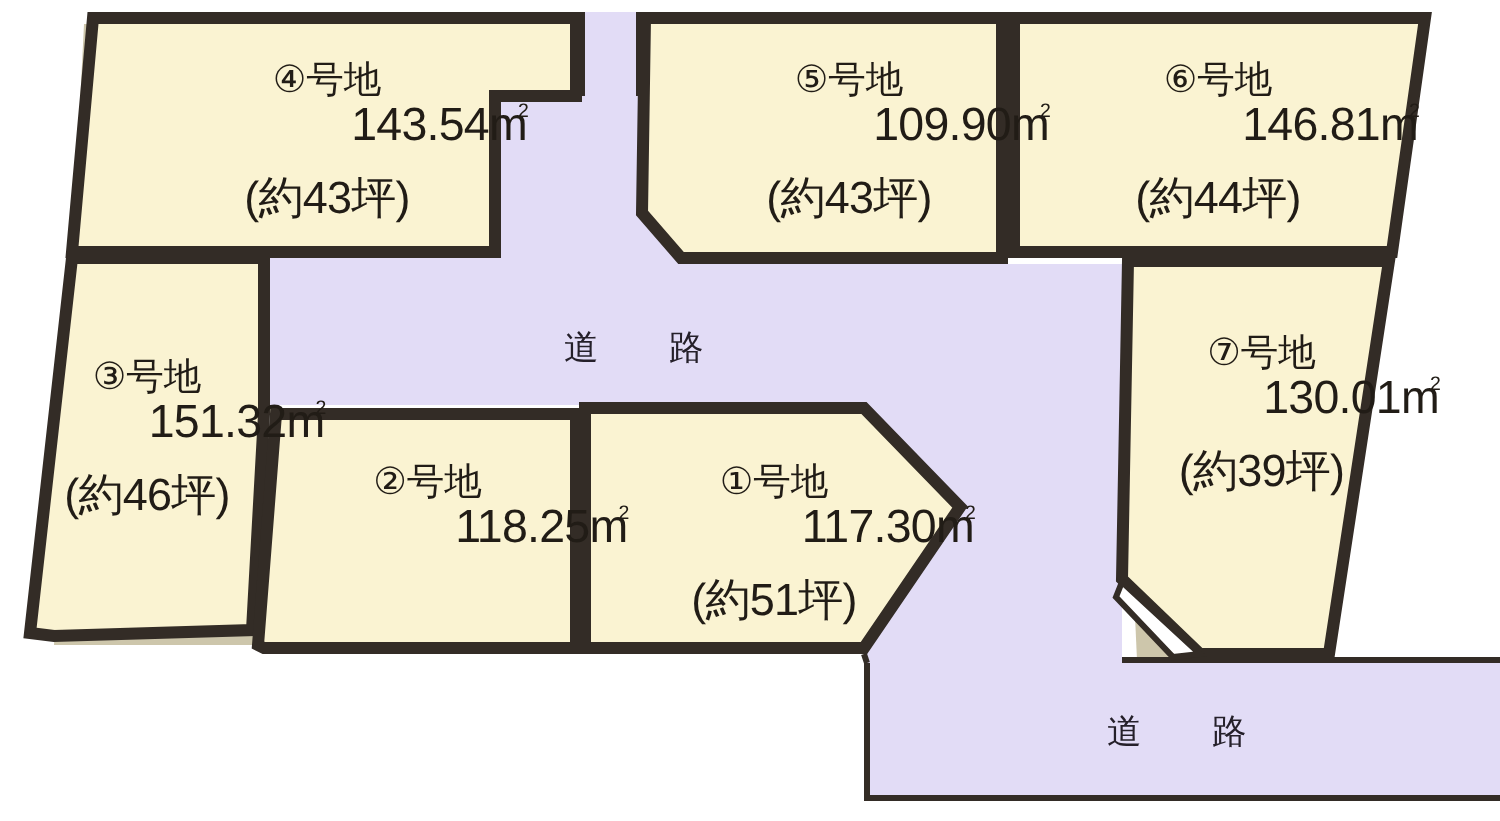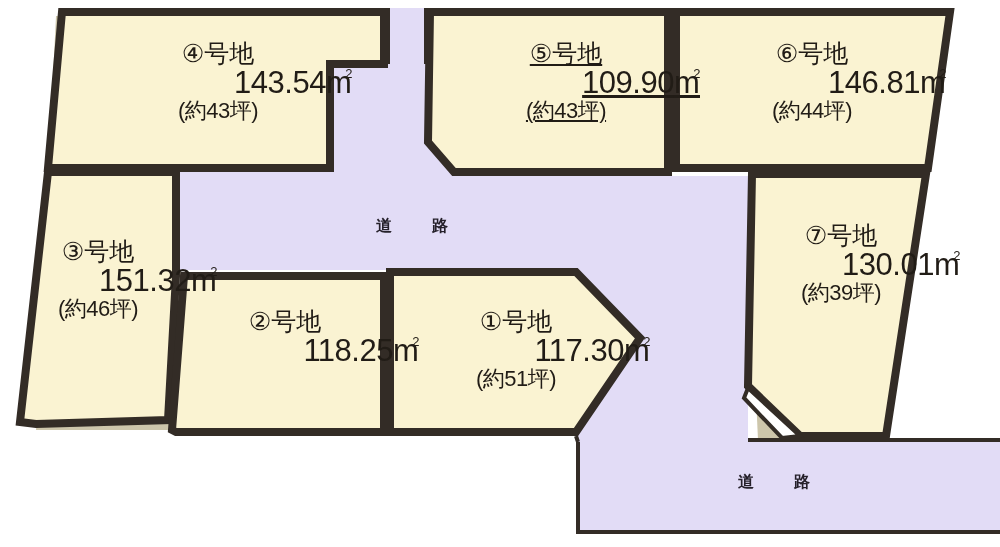--- a/index.html
+++ b/index.html
@@ -41,44 +41,43 @@
     display: block;
   }
   .lot-line-2 {
     font-size: 31px;
     letter-spacing: -0.5px;
     display: block;
     margin-top: 1px;
     text-align: right;
   }
   .lot-line-3 {
-    font-size: 22px;
+    font-size: 30px;
     letter-spacing: -0.5px;
     display: block;
-    margin-top: 1px;
+    margin-top: 18px;
   }
   .sup-m2 {
     font-size: 31px;
     position: relative;
   }
   .sup-m2 .sq {
     font-size: 13px;
     vertical-align: super;
     position: relative;
     left: -6px;
     top: -4px;
   }
   .road-label {
     position: absolute;
-    font-size: 16px;
+    font-size: 23px;
     color: #25202a;
     letter-spacing: 12px;
     white-space: nowrap;
     pointer-events: none;
-    font-weight: bold;
   }
 </style>
 </head>
 <body>
 
 <div id="plan-root">
 
   <svg class="plan-svg" viewBox="0 0 1000 547">
     <defs></defs>
 
@@ -141,21 +140,21 @@
     <polygon points="748,388 800,436 782,438 744,398" fill="#ffffff" stroke="#332c26" stroke-width="4" stroke-linejoin="miter"></polygon>
 
   </svg>
 
   <div class="lot-label" style="left:78px; top:40px; width:280px;">
     <span class="lot-line-1">④号地</span>
     <span class="lot-line-2 sup-m2"><span>143.54</span>m<span class="sq">2</span></span>
     <span class="lot-line-3">(約43坪)</span>
   </div>
 
-  <div class="lot-label" style="left:426px; top:40px; width:280px;text-decoration:underline;">
+  <div class="lot-label" style="left:426px; top:40px; width:280px;">
     <span class="lot-line-1">⑤号地</span>
     <span class="lot-line-2 sup-m2"><span>109.90</span>m<span class="sq">2</span></span>
     <span class="lot-line-3">(約43坪)</span>
   </div>
 
   <div class="lot-label" style="left:672px; top:40px; width:280px;">
     <span class="lot-line-1">⑥号地</span>
     <span class="lot-line-2 sup-m2"><span>146.81</span>m<span class="sq">2</span></span>
     <span class="lot-line-3">(約44坪)</span>
   </div>

